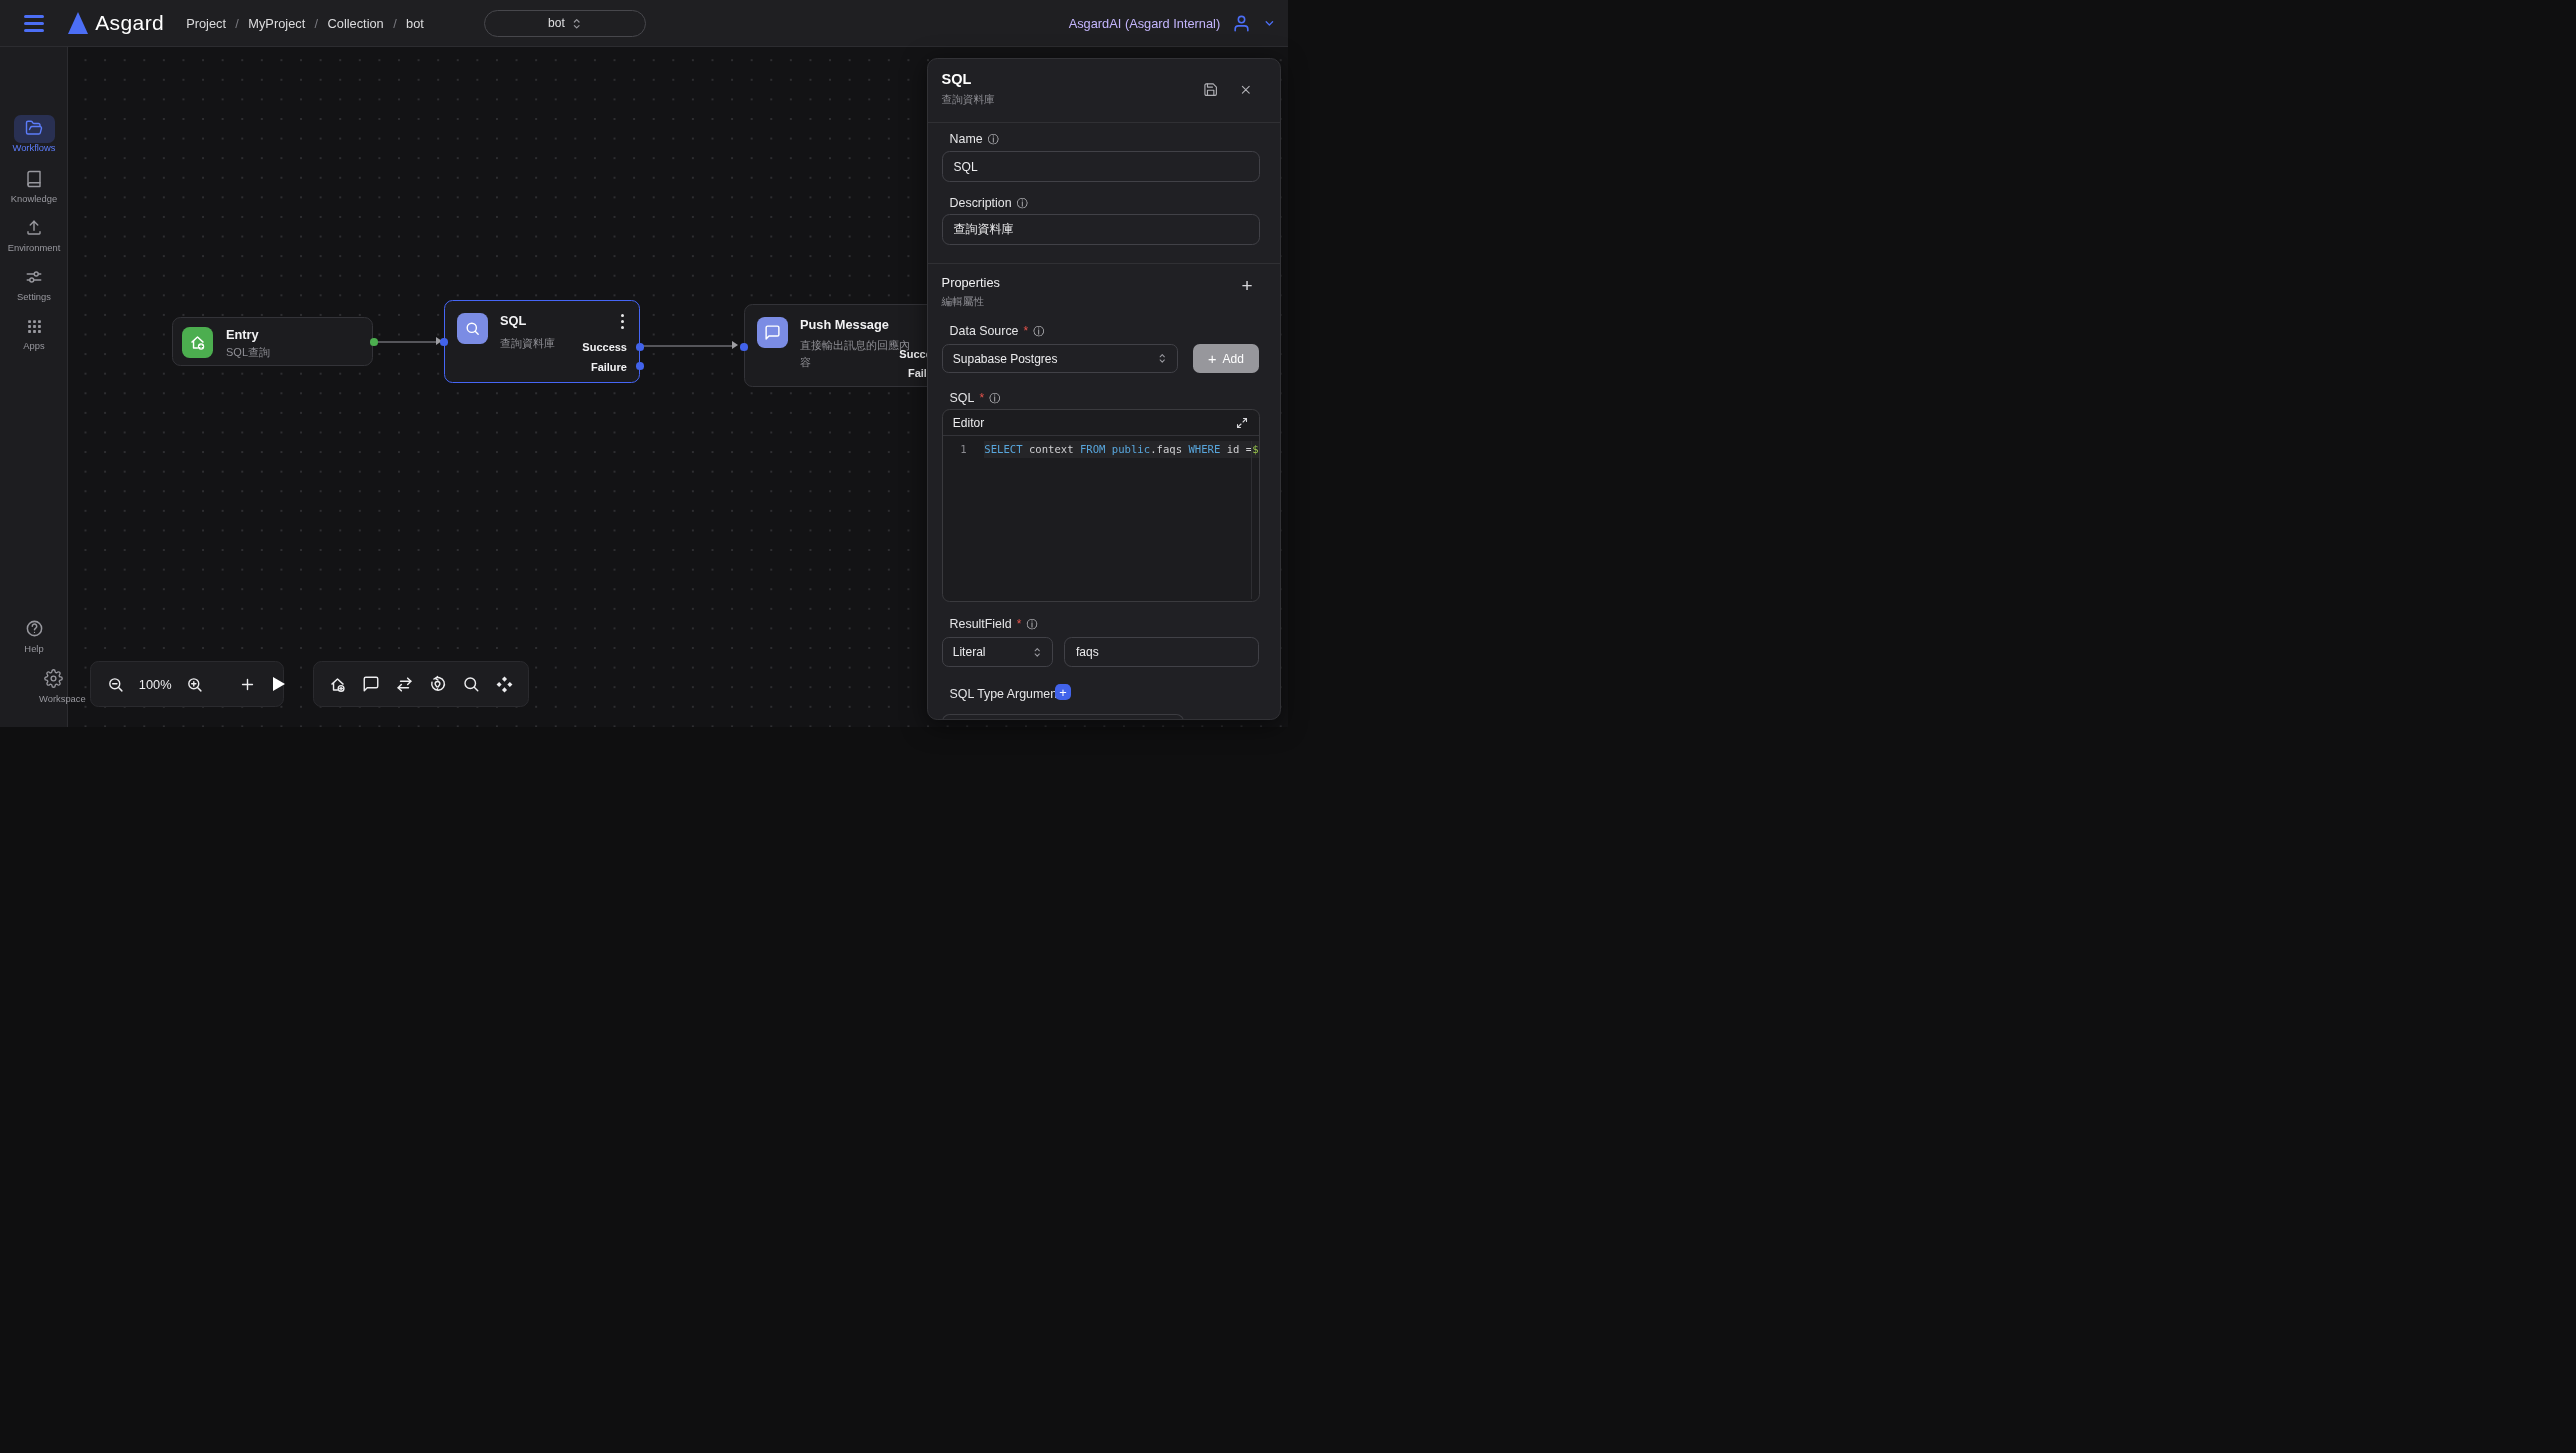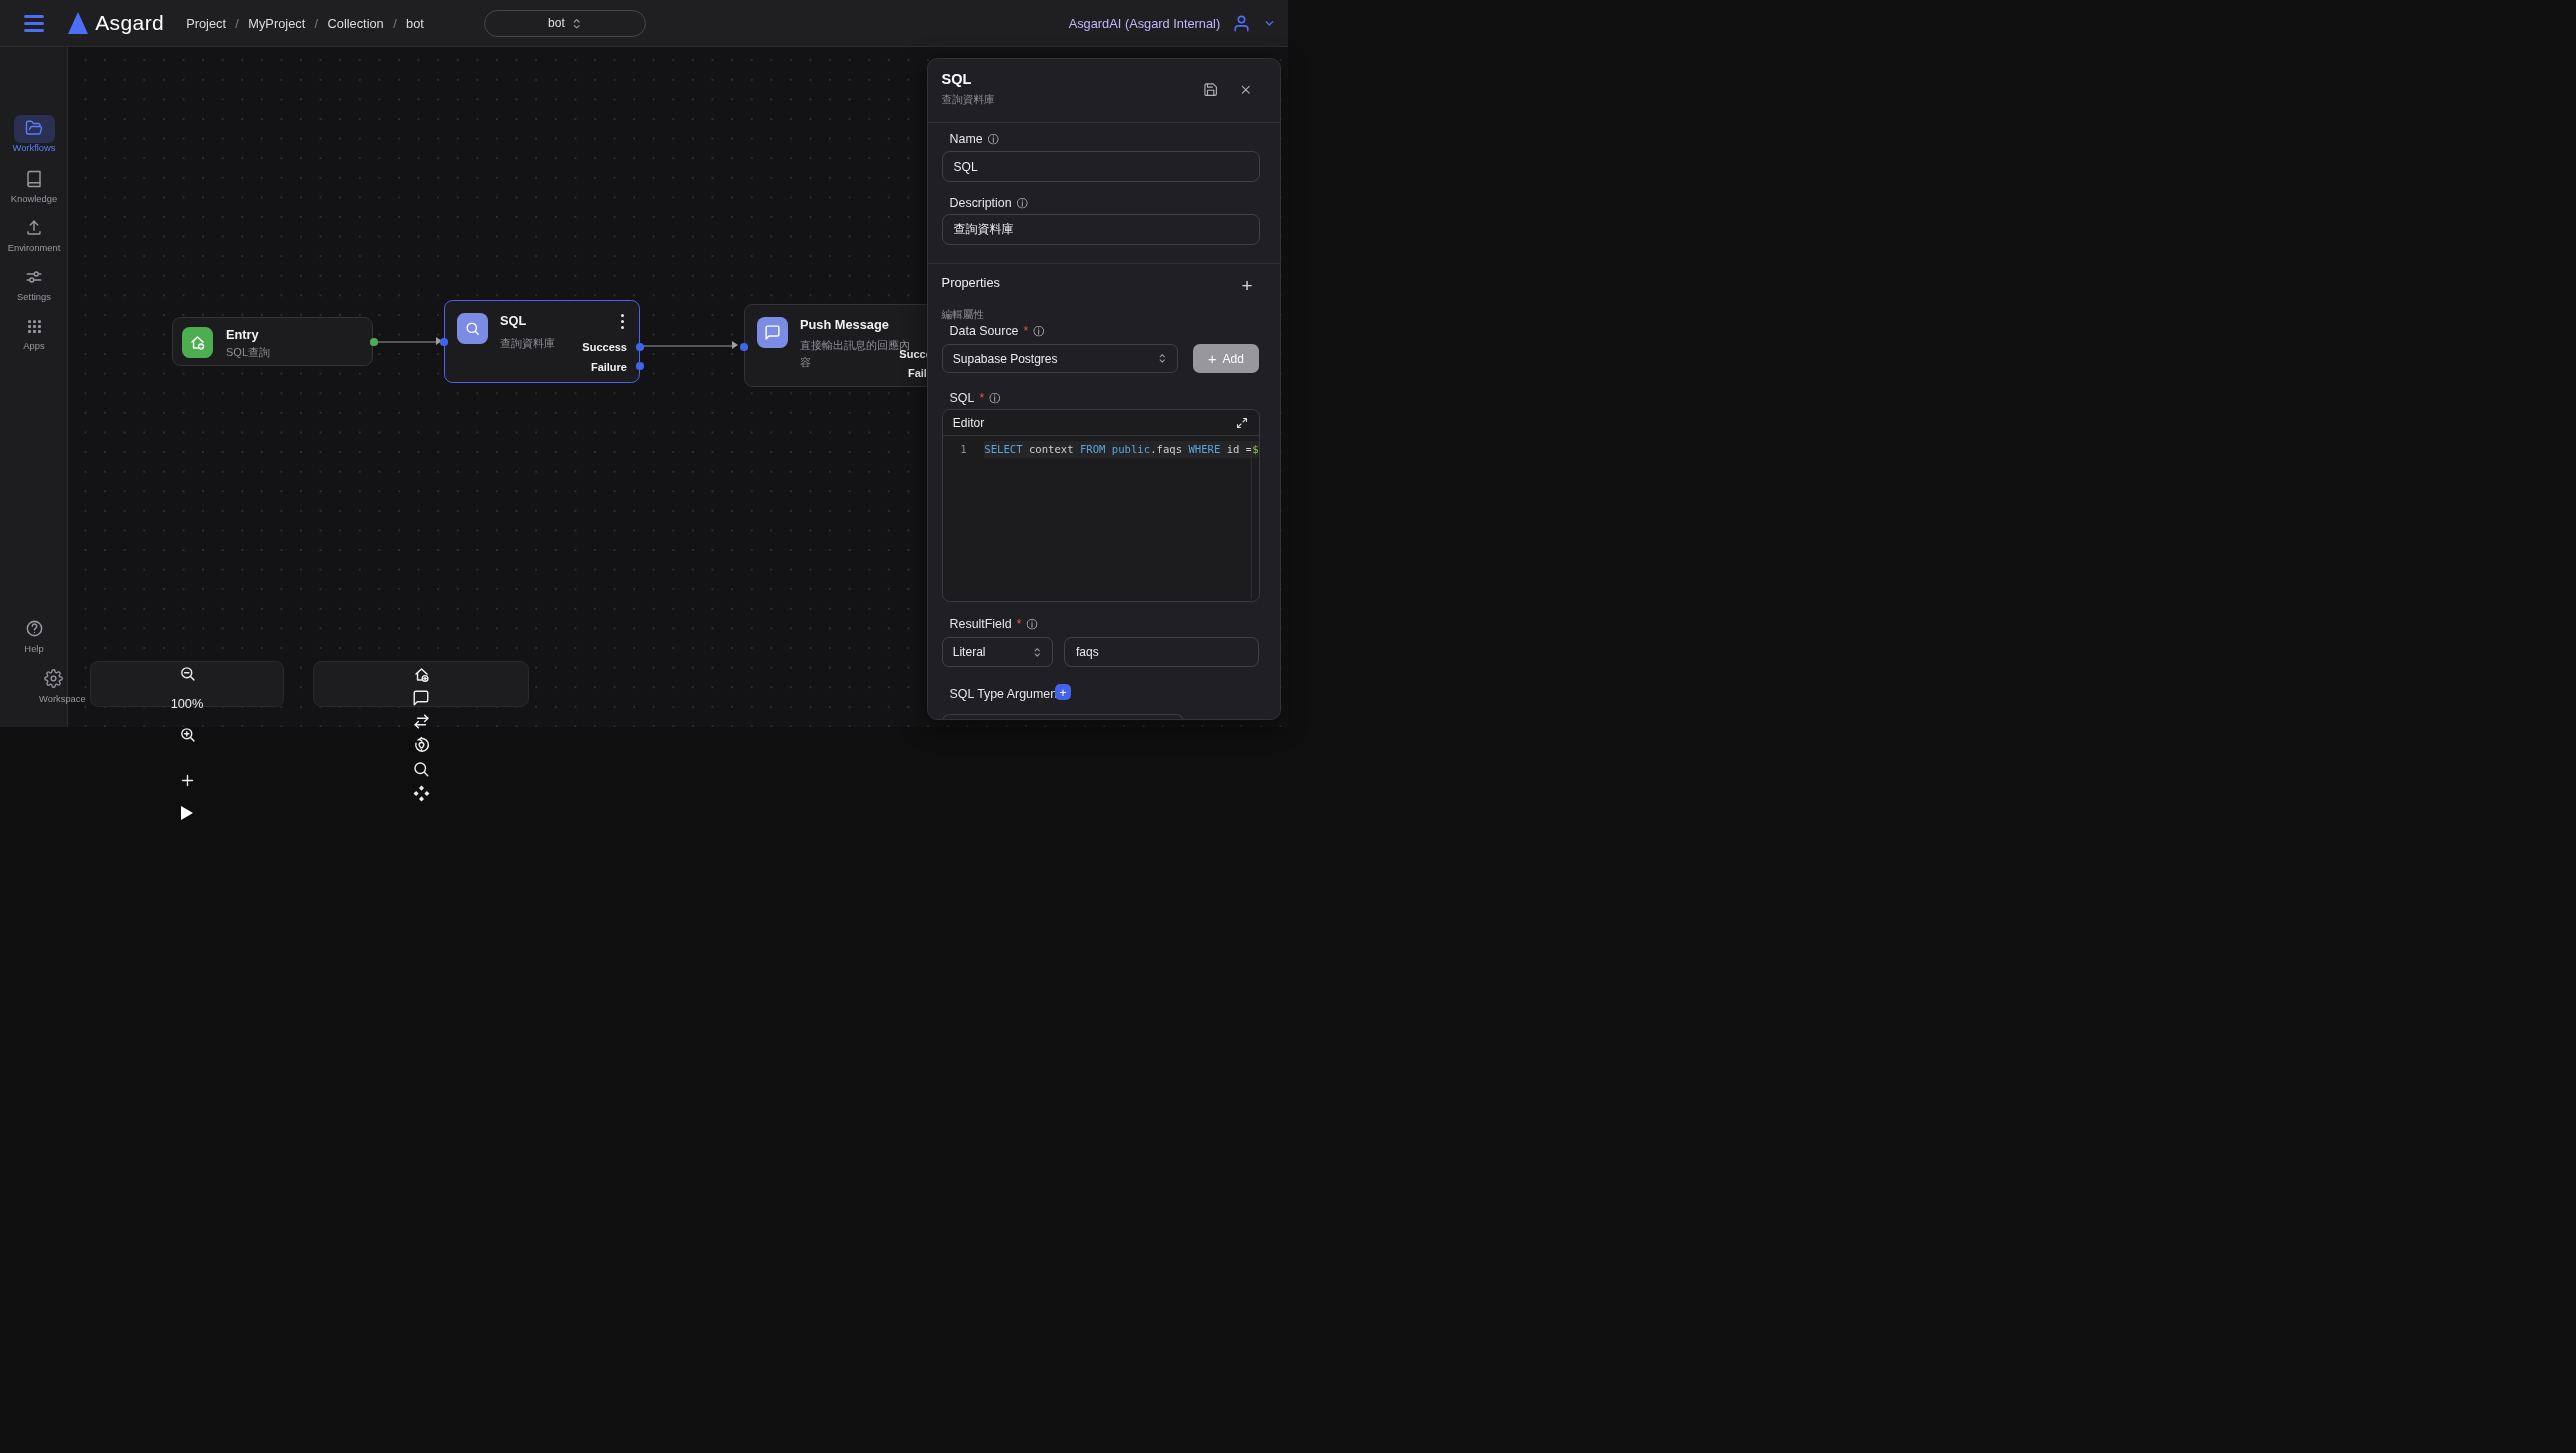--- a/index.html
+++ b/index.html
@@ -52,21 +52,21 @@
   .kebab{position:absolute;right:13.6px;top:11px;display:flex;flex-direction:column;gap:3px;cursor:pointer;padding:1.7px;}
   .kebab i{width:3px;height:3px;border-radius:50%;background:#e8e8ea;}
 
   .port{position:absolute;width:7.7px;height:7.7px;border-radius:50%;z-index:5;cursor:crosshair;}
   .port.green{background:var(--green);}
   .port.blue{background:#4263eb;}
   .edge-line{position:absolute;height:1.7px;background:#55555a;z-index:4;cursor:pointer;}
   .edge-arrow{position:absolute;width:0;height:0;border-top:4.3px solid transparent;border-bottom:4.3px solid transparent;border-left:6.8px solid #9e9ea3;z-index:4;}
 
   
-  .toolbar{position:absolute;background:#1d1d20;border:0.9px solid #2a2a2e;border-radius:8.5px;height:46px;z-index:10;display:flex;align-items:center;flex-direction:column;}
+  .toolbar{position:absolute;background:#1d1d20;border:0.9px solid #2a2a2e;border-radius:8.5px;height:46px;z-index:10;display:flex;align-items:center;}
   #toolbar-zoom{left:90px;top:661px;width:194px;padding:0 13.6px;gap:12px;}
   #toolbar-zoom .zl{font-size:12.8px;color:#ececee;}
   #toolbar-zoom .vdiv{width:0.9px;height:25.6px;background:#3a3a3e;margin:0 3.4px;}
   #toolbar-nodes{left:313px;top:661px;width:216px;justify-content:space-around;padding:0 6.8px;}
   .tbtn{display:flex;align-items:center;justify-content:center;color:#ececee;cursor:pointer;padding:2.6px;}
   .play{width:0;height:0;border-top:7.7px solid transparent;border-bottom:7.7px solid transparent;border-left:12.8px solid #fff;}
 
   
   #panel{position:absolute;left:927px;top:58px;width:354px;height:662px;background:var(--panel);
     border:0.9px solid #323236;border-radius:10.2px;z-index:40;box-shadow:0 5.1px 24px rgba(0,0,0,.55);overflow:hidden;}
@@ -374,21 +374,21 @@
     <span>Description</span>
       <span class="info">ⓘ</span>
   </div>
   <div class="finput" style="left:13.6px;top:155px;width:318px;height:31px;">
     <span>查詢資料庫</span>
   </div>
 
   <div class="pdiv" style="top:204px;"></div>
 
   <div class="abs" style="left:13.6px;top:216px;font-size:12.8px;color:#f0f0f2;">Properties</div>
-  <div class="abs" style="left:13.6px;top:249px;font-size:10.6px;color:var(--sub);font-family:Liberation Mono, monospace;">編輯屬性</div>
+  <div class="abs" style="left:13.6px;top:236px;font-size:10.6px;color:var(--sub);font-family:Liberation Mono, monospace;">編輯屬性</div>
   <div id="props-plus">+</div>
 
   <div class="flabel" style="left:13.6px;top:265px;">
     <span>Data Source</span>
       <span class="req">*</span>
       <span class="info">ⓘ</span>
   </div>
   <div class="fselect" style="left:13.6px;top:285px;width:236px;height:29px;">
     <span>Supabase Postgres</span>
     <svg class="updown" width="8.5" height="12.8" viewBox="0 0 16 22" fill="none" stroke="currentColor" stroke-width="2" stroke-linecap="round" stroke-linejoin="round">

